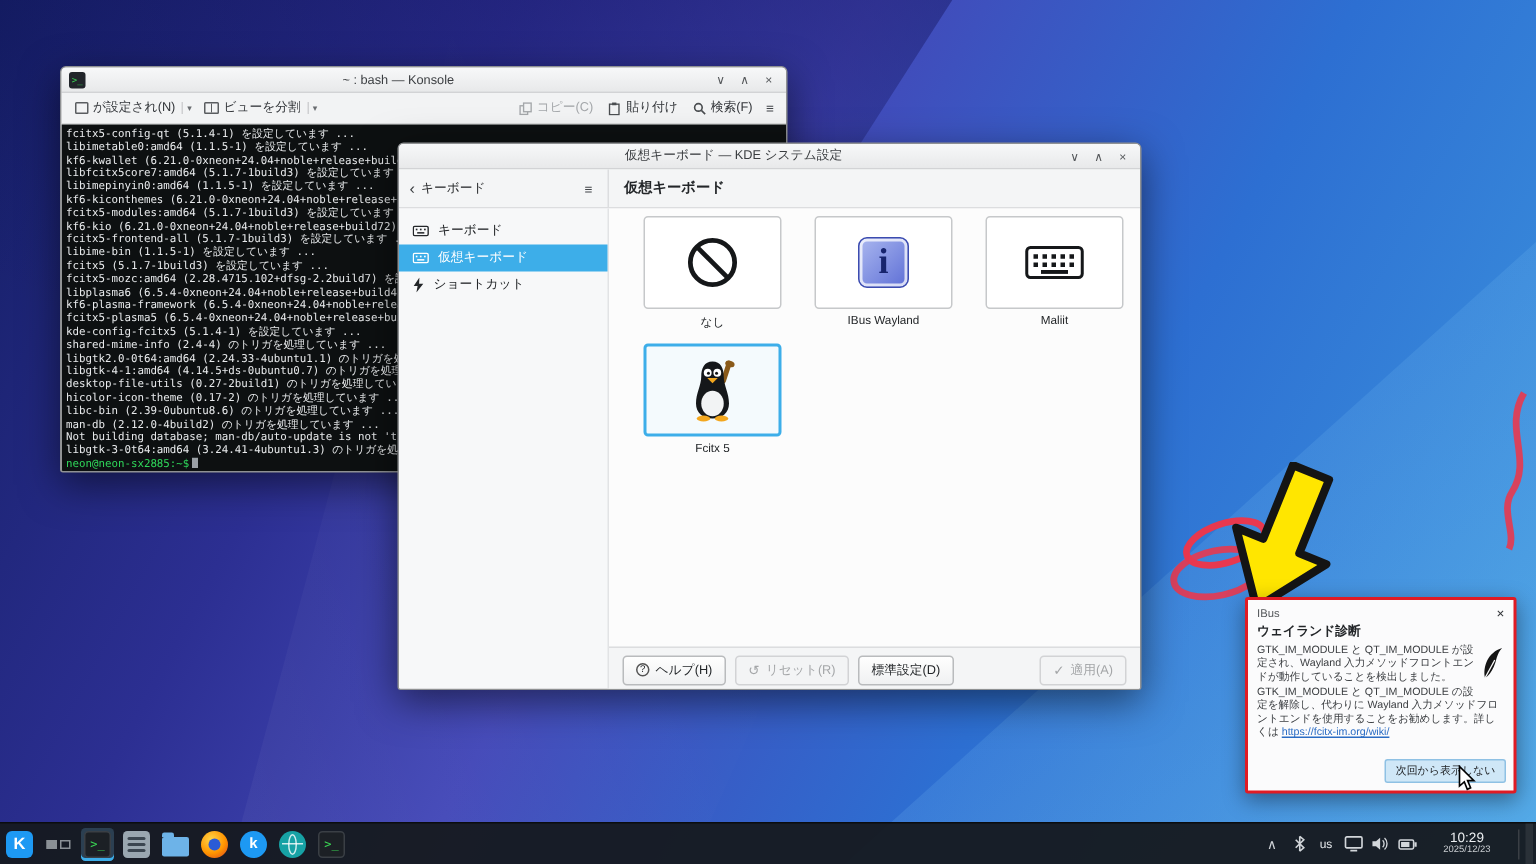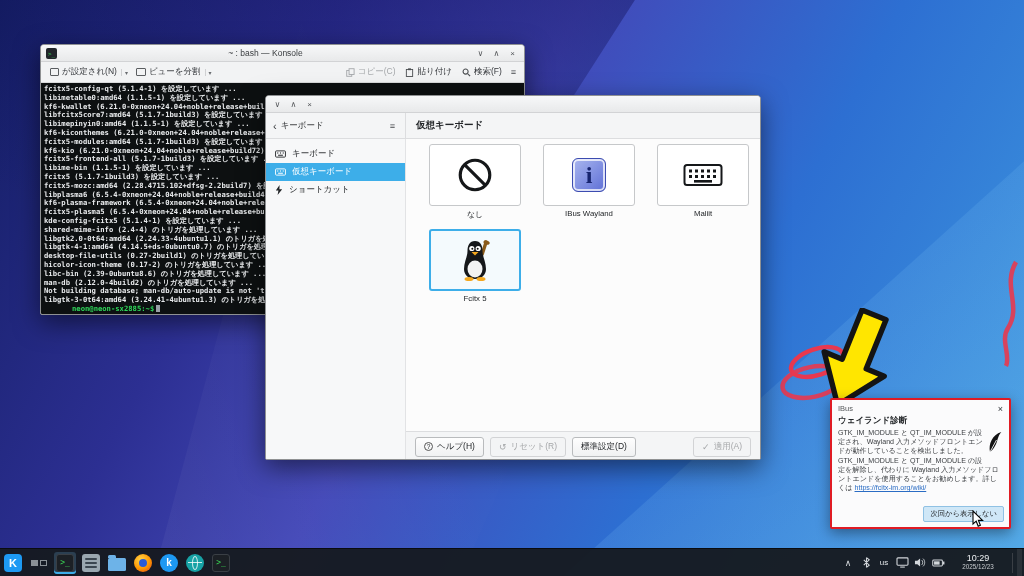--- a/index.html
+++ b/index.html
@@ -31,22 +31,22 @@
   .ktool-btn { display:flex; align-items:center; gap:3px; padding:2px 4px; border-radius:2px; white-space:nowrap; }
   .ktool-btn .drop { font-size:6px; color:#6a6d70; border-left:1px solid #cfd0d2; padding-left:3px; margin-left:1px; }
   .ktool-right { margin-left:auto; display:flex; align-items:center; gap:2px; }
   .dis { color:#a4a7aa; }
   .ico-box { display:inline-block; width:9px; height:8px; border:1px solid #5a5d60; border-radius:1px; }
   .ico-split { display:inline-block; width:10px; height:8px; border:1px solid #5a5d60; border-radius:1px;
     background:linear-gradient(90deg, transparent 45%, #5a5d60 45%, #5a5d60 55%, transparent 55%); }
   .menu-glyph { font-size:9px; color:#43464a; padding:0 3px; }
   .term { height:232px; background:#0d1011; padding:2px 3px; font-family:"DejaVu Sans Mono",monospace;
     font-size:7.2px; line-height:8.8px; color:#e8eaec; overflow:hidden; }
-  .tline { white-space:nowrap; overflow:hidden;font-weight:bold; }
-  .prompt { color:#2fd65a;margin-left:28px; }
+  .tline { white-space:nowrap; overflow:hidden; }
+  .prompt { color:#2fd65a; }
   .block-cursor { display:inline-block; width:4px; height:7px; background:#9aa0a6; vertical-align:-1px; margin-left:2px; }
 
   
   #settings { left:265px; top:95px; width:496px; height:365px; z-index:20; background:#fcfcfc; }
   .s-header { display:flex; height:26px; border-bottom:1px solid #dcdddf; background:#f4f5f6; }
   .s-header-left { width:140px; display:flex; align-items:center; gap:4px; padding:0 7px;
     border-right:1px solid #dcdddf; font-size:8.5px; color:#2c2e30; }
   .back-ch { font-size:11px; color:#3a3d40; }
   .s-header-left .menu-glyph { margin-left:auto; }
   .s-header-title { flex:1; display:flex; align-items:center; padding-left:10px; font-size:9.5px; font-weight:bold; color:#232629; }
@@ -214,20 +214,21 @@
           <div class="tline">libgtk-3-0t64:amd64 (3.24.41-4ubuntu1.3) のトリガを処理しています ...</div>
         </div>
       <div class="tline">
         <span class="prompt">neon@neon-sx2885:~$</span><span class="block-cursor"></span>
       </div>
     </div>
   </div>
 
   <div class="window" id="settings">
     <div class="titlebar">
+      <span class="title">仮想キーボード — KDE システム設定</span>
       <span class="tb-btn">∨</span>
       <span class="tb-btn">∧</span>
       <span class="tb-btn">×</span>
     </div>
     <div class="s-header">
       <div class="s-header-left">
         <span class="back-ch">‹</span>
         <span>キーボード</span>
         <span class="menu-glyph">≡</span>
       </div>

